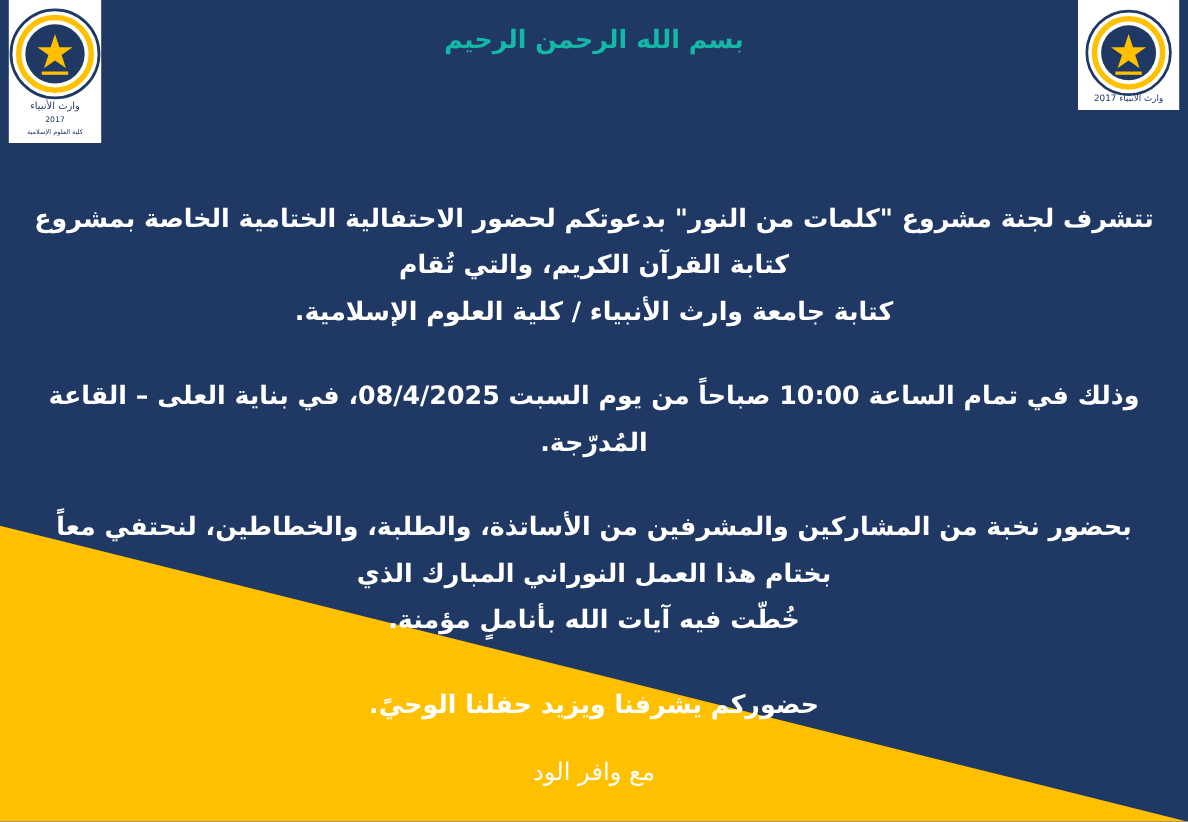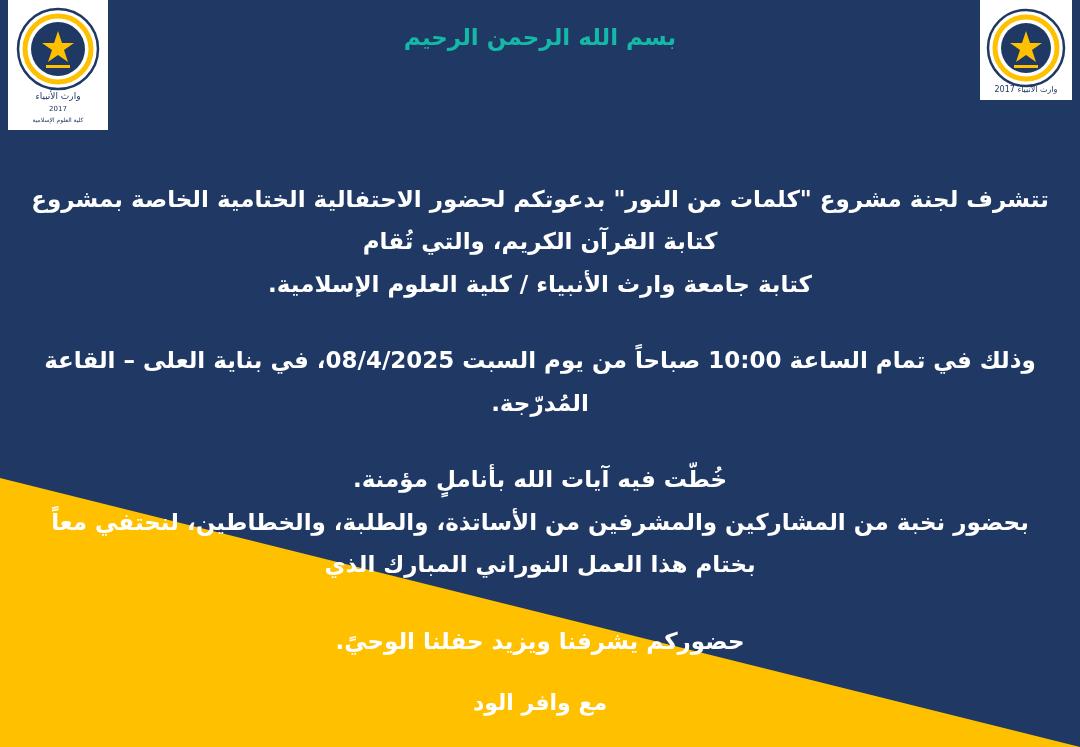--- a/index.html
+++ b/index.html
@@ -38,21 +38,21 @@
     position: absolute;
     background: #ffffff;
     z-index: 4;
     display: flex;
     align-items: center;
     justify-content: center;
   }
   #logo-left {
     left: 8px;
     top: 0px;
-    width: 100px;
+    width: 84px;
     height: 130px;
   }
   #logo-right {
     right: 8px;
     top: 0px;
     width: 92px;
     height: 100px;
   }
   .logo-mark {
     display: block;
@@ -92,21 +92,21 @@
   #p-body-4 { }
 
   #p-closing {
     position: absolute;
     z-index: 3;
     left: 0;
     right: 0;
     top: 690px;
     text-align: center;
     font-size: 22px;
-    font-weight: 700;
+    font-weight: 400;
     color: #ffffff;
   }
 </style>
 </head>
 <body>
 
 <div id="invitation-card">
 
   <div id="yellow-wedge"></div>
 
@@ -143,22 +143,22 @@
 
     <div class="spacer-lg"></div>
 
     <div class="para" id="p-body-1">تتشرف لجنة مشروع "كلمات من النور" بدعوتكم لحضور الاحتفالية الختامية الخاصة بمشروع كتابة القرآن الكريم، والتي تُقام</div>
     <div class="para" id="p-body-2">كتابة جامعة وارث الأنبياء / كلية العلوم الإسلامية.</div>
     <div class="spacer-md"></div>
 
     <div class="para" id="p-body-3">وذلك في تمام الساعة 10:00 صباحاً من يوم السبت 08/4/2025، في بناية العلى – القاعة المُدرّجة.</div>
     <div class="spacer-md"></div>
 
+    <div class="para" id="p-body-4">بحضور نخبة من المشاركين والمشرفين من الأساتذة، والطلبة، والخطاطين، لنحتفي معاً بختام هذا العمل النوراني المبارك الذي</div>
     <div class="para" id="p-body-5">خُطّت فيه آيات الله بأناملٍ مؤمنة.</div>
-    <div class="para" id="p-body-4">بحضور نخبة من المشاركين والمشرفين من الأساتذة، والطلبة، والخطاطين، لنحتفي معاً بختام هذا العمل النوراني المبارك الذي</div>
     <div class="spacer-md"></div>
 
     <div class="para" id="p-body-6">حضوركم يشرفنا ويزيد حفلنا الوحيً.</div>
 
   </div>
 
   <div id="p-closing">مع وافر الود</div>
 
 </div>
 

